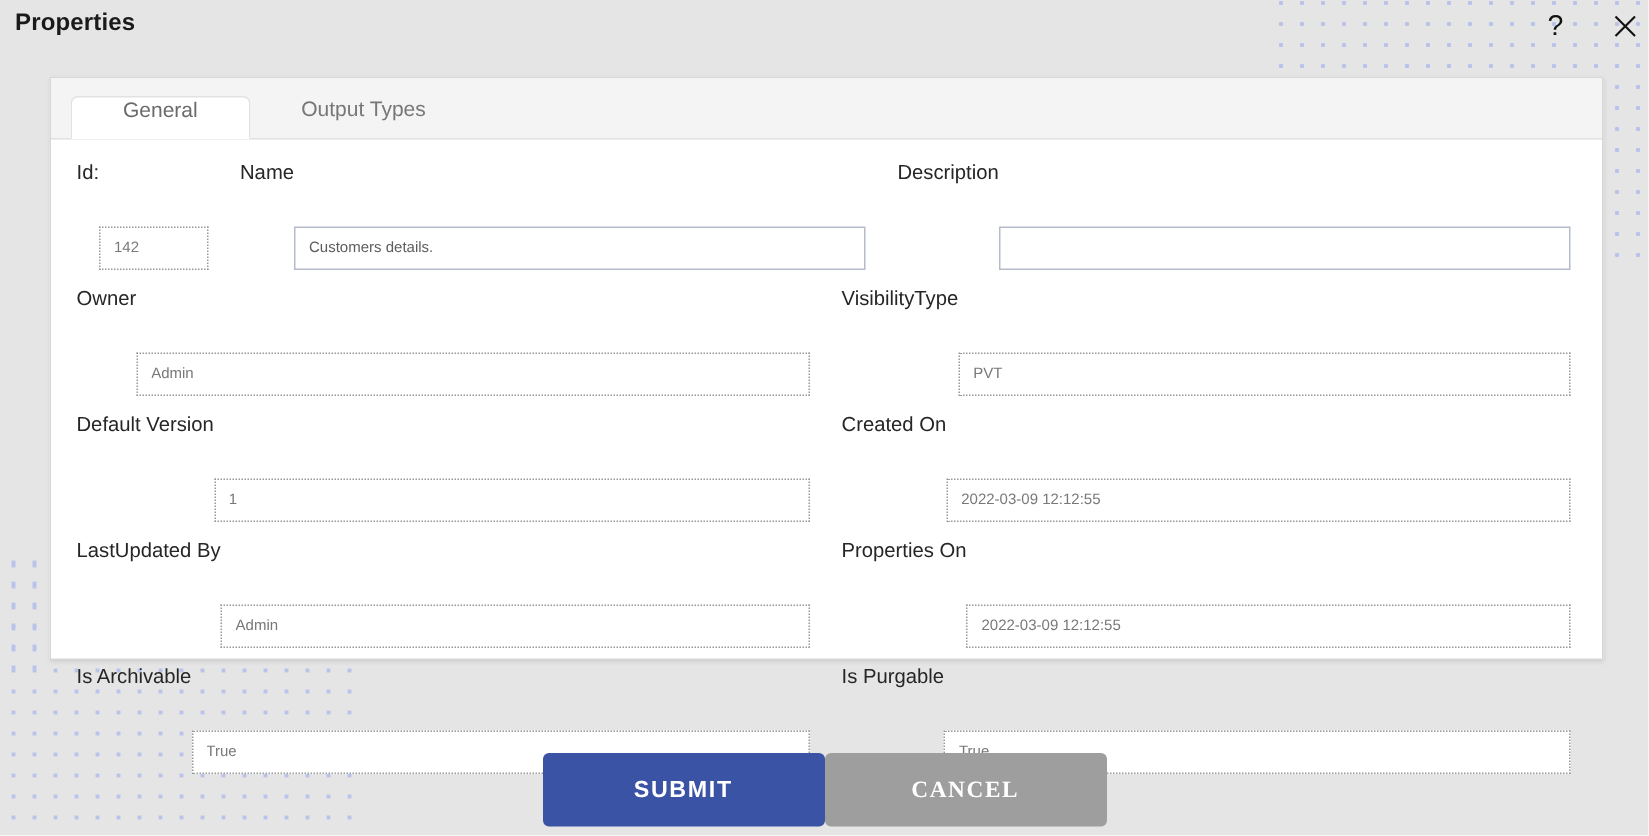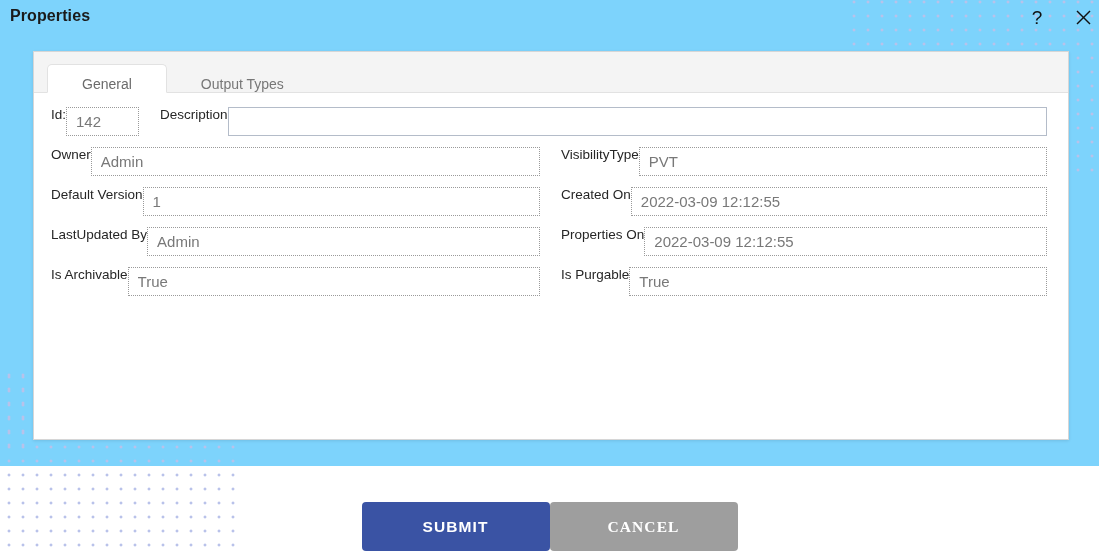--- a/index.html
+++ b/index.html
@@ -11,22 +11,22 @@
     height: 557px;
     overflow: hidden;
     background: #ffffff;
     font-family: "Liberation Sans", sans-serif;
     -webkit-font-smoothing: antialiased;
   }
 
   #root {
     position: relative;
     width: 1099px;
-    height: 466px;
-    background: #7dd3fc;
+    height: 557px;
+    background: #e5e5e5;
   }
 
   
   .dot-patch {
     position: absolute;
     pointer-events: none;
     background-image:
       radial-gradient(circle at 2px 2px, #b9c2ea 1.3px, rgba(255,255,255,0) 1.7px);
     background-size: 14px 14px;
     background-position: 0 0;
@@ -110,21 +110,21 @@
     position: relative;
     height: 41px;
     background: #f4f4f4;
     border-bottom: 1px solid #e2e2e2;
     display: flex;
     align-items: stretch;
     padding-left: 13px;
   }
   .tab {
     display: flex;
-    align-items: flex-end;
+    align-items: flex-start;
     justify-content: center;
     padding: 0 34px;
     font-size: 14px;
     color: #777777;
     cursor: pointer;
     position: relative;
     min-width: 106px;
     margin-top: 12px;
   }
   .tab.active {
@@ -157,26 +157,27 @@
     font-size: 13.5px;
     color: #262626;
     margin-bottom: 6px;
     line-height: 16px;
     white-space: nowrap;
   }
   .field-input {
     height: 29px;
     line-height: 27px;
     padding: 0 9px;
-    font-size: 15px;
+    font-size: 10px;
     font-family: "Liberation Sans", sans-serif;
     color: #707070;
     background: #ffffff;
     width: 100%;
     outline: none;
+    margin-top: 44px;
   }
   .field-input.solid {
     border: 1px solid #b4bcc9;
     color: #5d5d5d;
   }
   .field-input.dotted {
     border: 1px dotted #9a9a9a;
     color: #787878;
   }
   .field-input::placeholder { color: #a9a9a9; }
@@ -241,20 +242,24 @@
       </div>
     </div>
 
     <div id="form">
 
       <div class="row">
         <div class="col id">
           <div class="field-label">Id:</div>
           <input class="field-input dotted" readonly="" value="142" style="">
         </div>
+        <div class="col name">
+          <div class="field-label">Name</div>
+          <input class="field-input solid" value="Customers details." style="">
+        </div>
         <div class="col halfR">
           <div class="field-label">Description</div>
           <input class="field-input solid" value="" style="">
         </div>
       </div>
 
       <div class="row">
         <div class="col half">
           <div class="field-label">Owner</div>
           <input class="field-input dotted" readonly="" value="Admin" style="">

